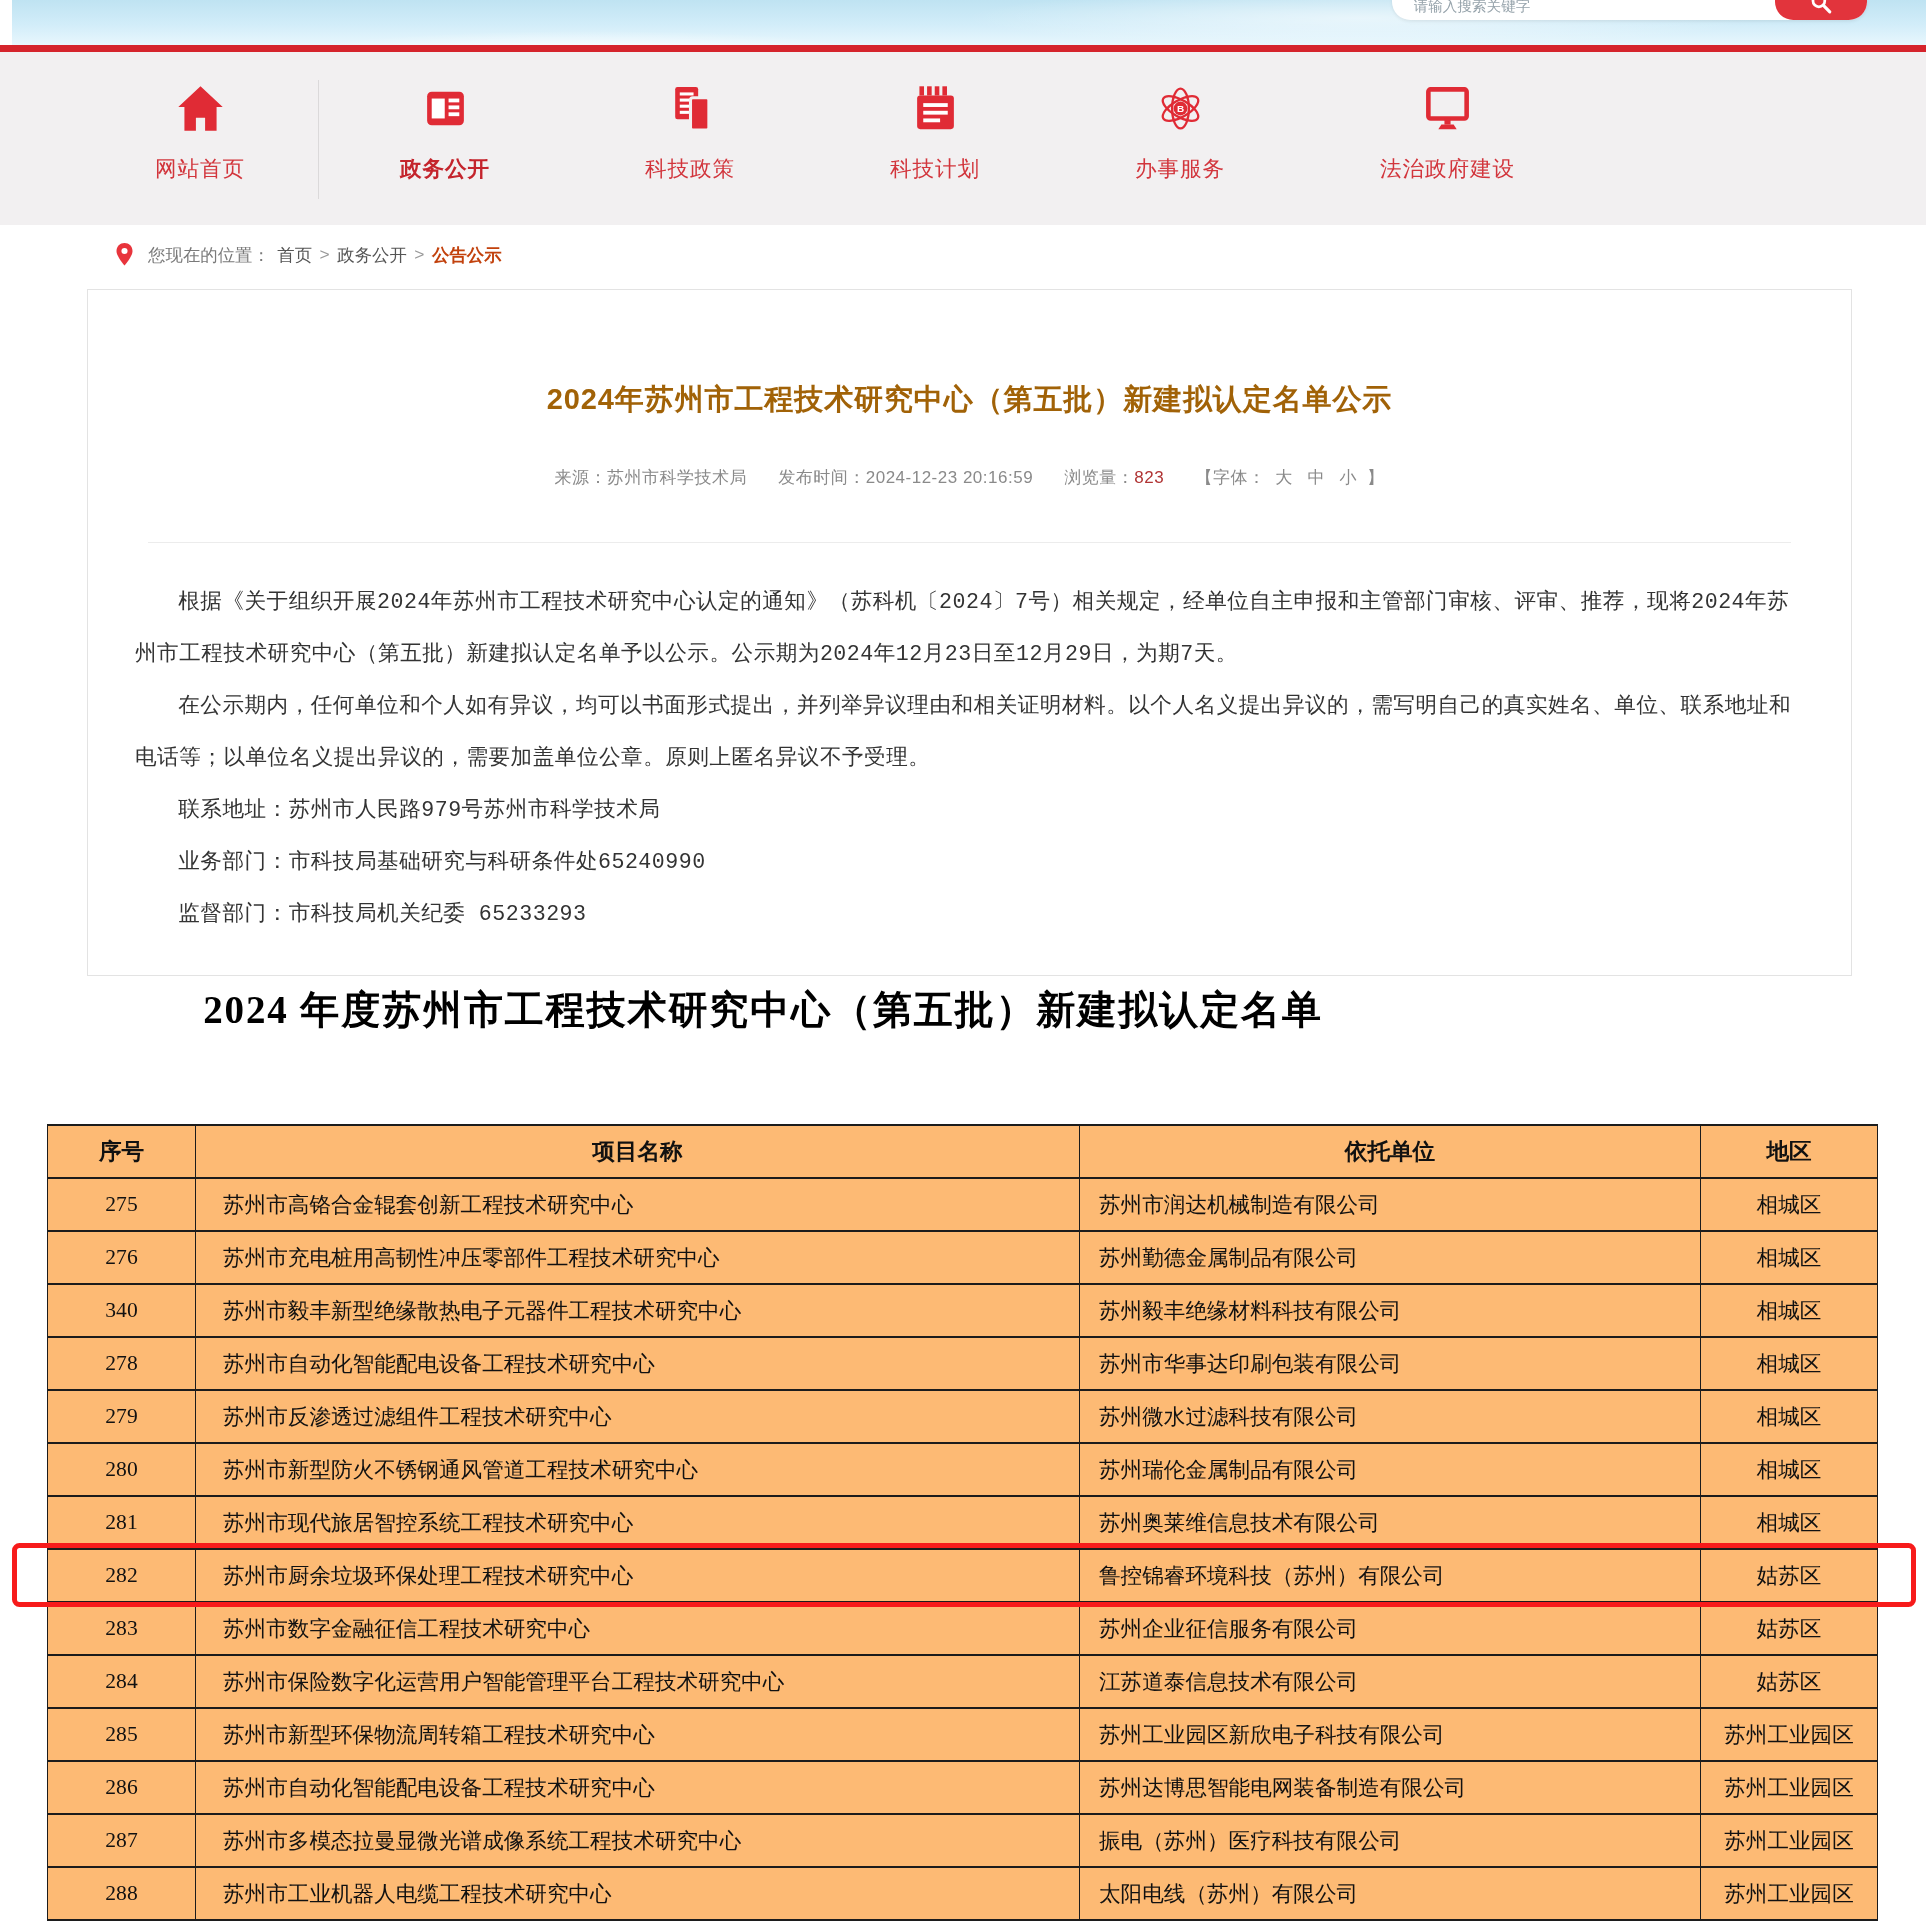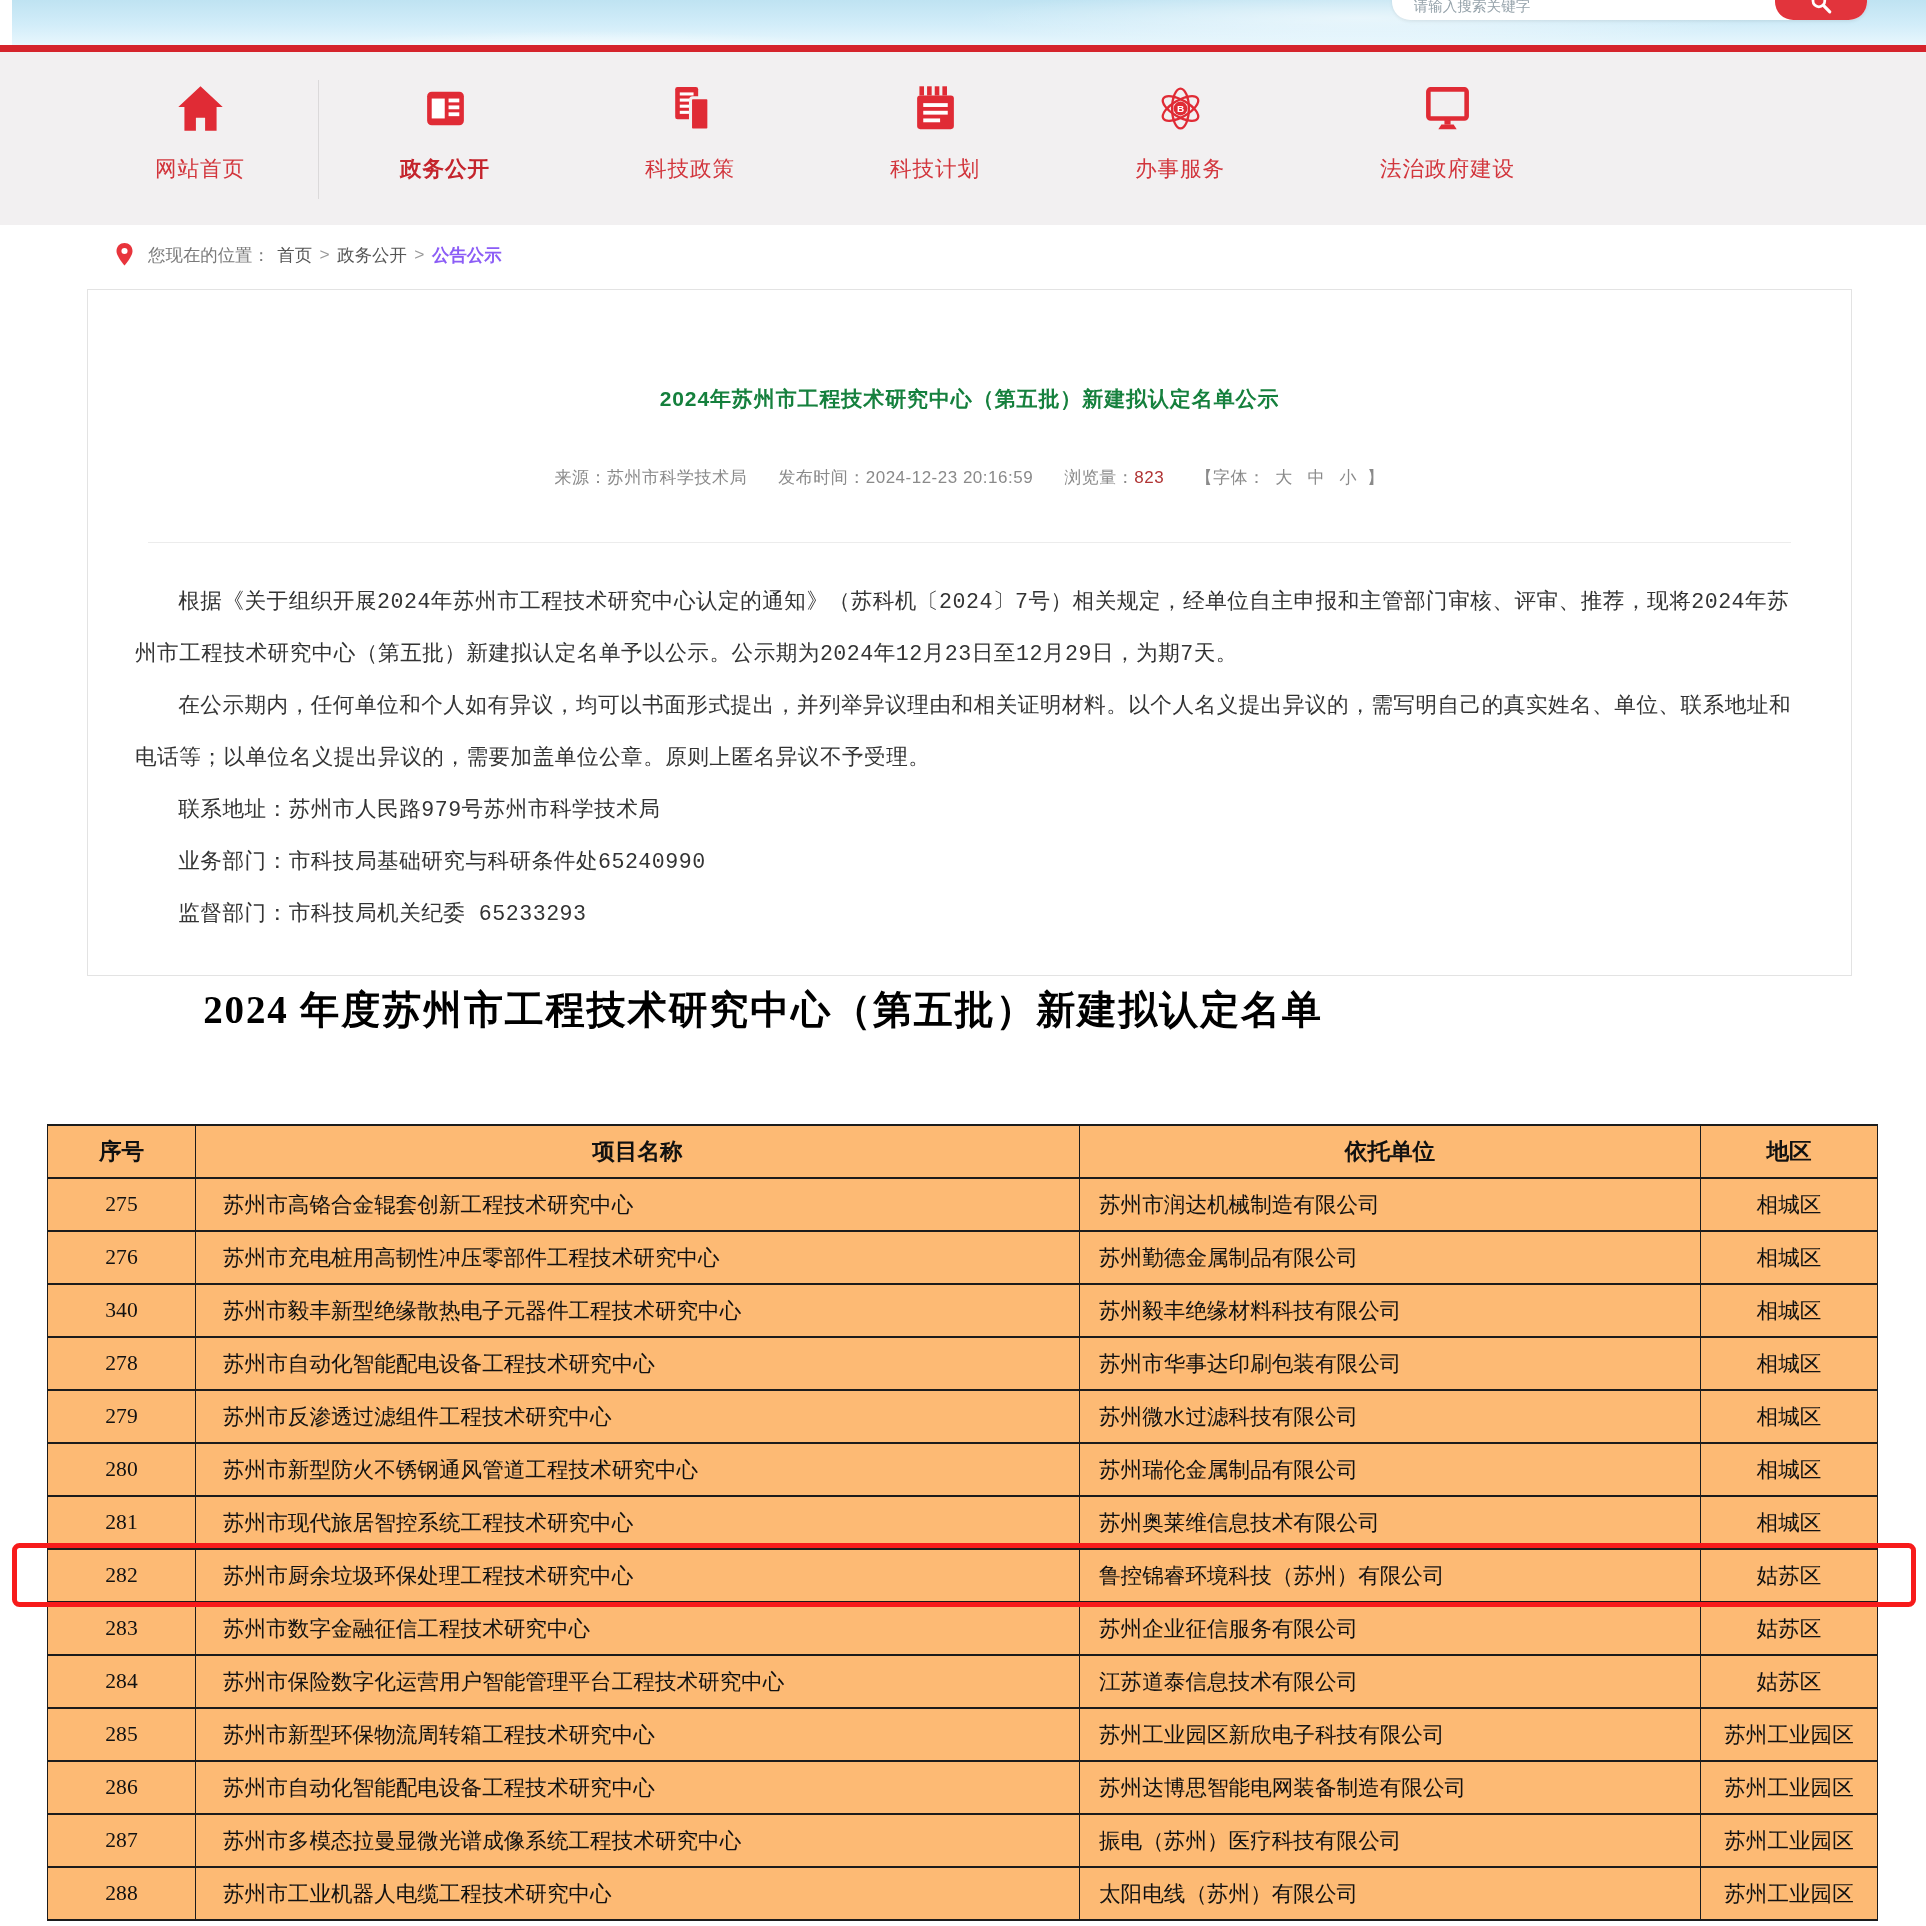--- a/index.html
+++ b/index.html
@@ -35,26 +35,26 @@
   .nav-item.active .nav-label{font-weight:bold;color:#c4242c;}
   .nav-divider{position:absolute;left:318px;top:28px;width:0.9px;height:119px;background:#dbd9da;}
 
   
   .breadcrumb{position:absolute;top:225px;left:0;width:1926px;height:59px;
        display:flex;align-items:center;padding-left:115px;box-sizing:border-box;
        font-size:17.4px;color:#7a7a7a;gap:7.5px;text-align:right;}
   .breadcrumb .pin{width:19px;height:24.5px;margin-right:6.6px;}
   .crumb-link{color:#555;cursor:pointer;}
   .crumb-sep{color:#999;}
-  .crumb-current{color:#8b5cf6;font-weight:bold;cursor:pointer;}
+  .crumb-current{color:#c2410c;font-weight:bold;cursor:pointer;}
 
   
   .card{position:absolute;left:87px;top:289px;width:1765px;height:687px;background:#fff;
         border:0.9px solid #e3e3e3;box-sizing:border-box;text-align:center;}
-  .title{margin:89px 28px 0;font-size:21px;line-height:40px;font-weight:bold;color:#15803d;
+  .title{margin:89px 28px 0;font-size:29px;line-height:40px;font-weight:bold;color:#a16207;
          letter-spacing:0.9px;font-family:"Liberation Sans",sans-serif;}
   .meta{margin-top:47px;font-size:17px;color:#8a8a8a;letter-spacing:0.5px;}
   .meta .grp{margin:0 13px;}
   .meta .views{color:#b03434;}
   .meta .fontopt{margin:0 4.7px;cursor:pointer;color:#8a8a8a;}
   .meta-divider{margin:53px auto 0;width:1643px;height:0.9px;background:#ececec;}
   .body-text{margin-top:33px;padding:0 47px;text-align:left;}
   .para{margin:0;font-family:Liberation Mono, monospace;font-size:21.6px;line-height:52px;
         color:#333;text-indent:2em;letter-spacing:0.5px;}
 

